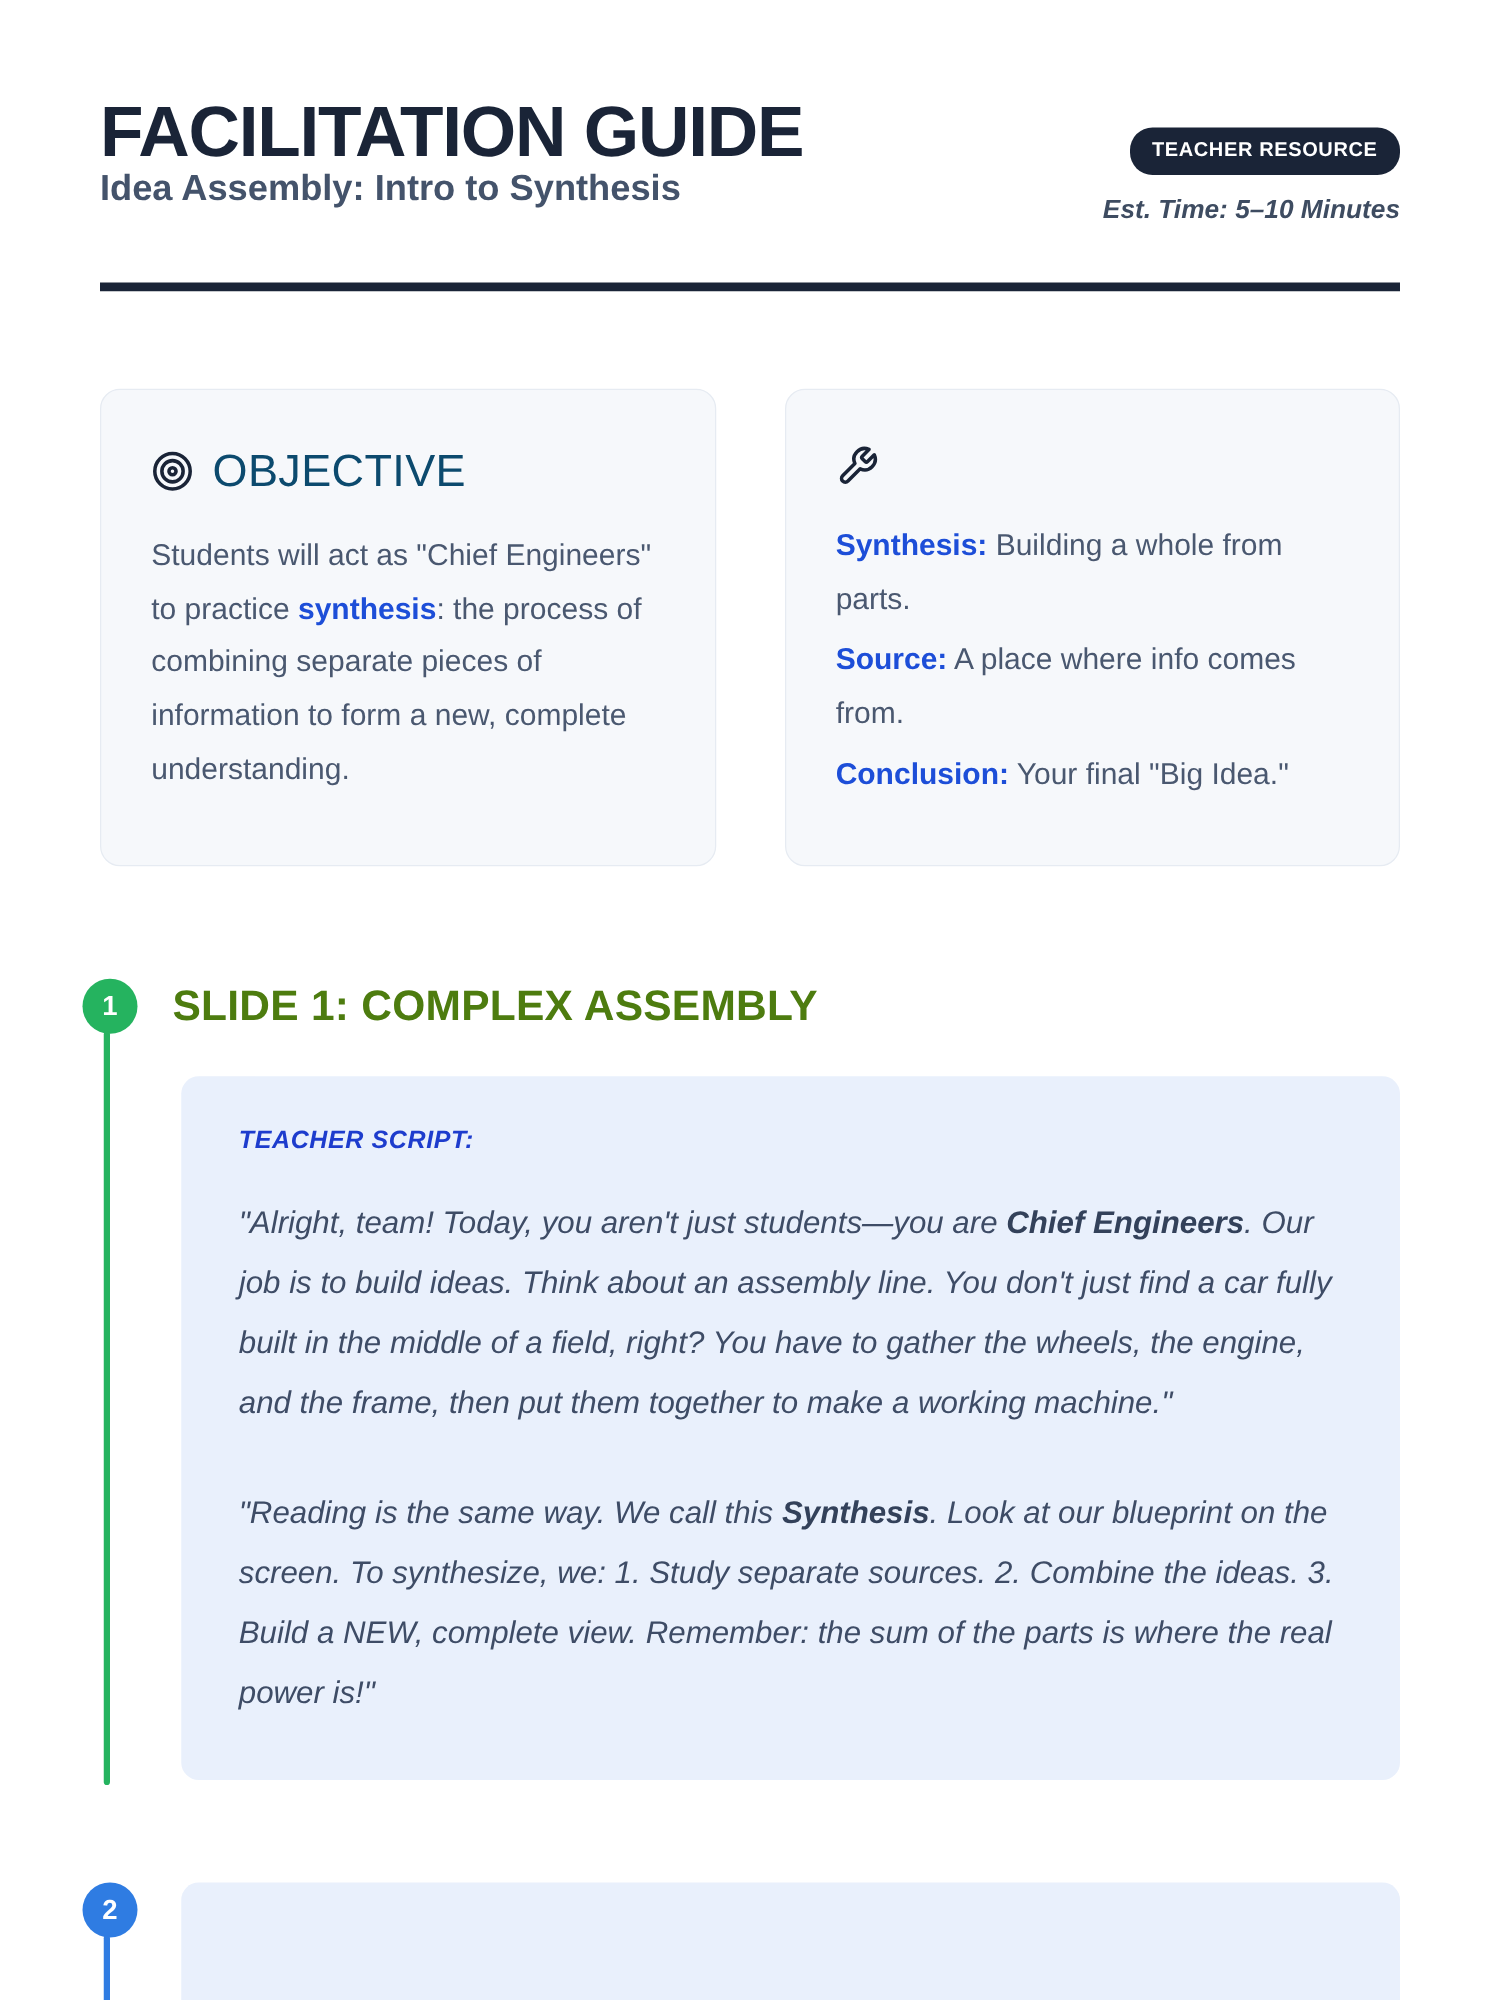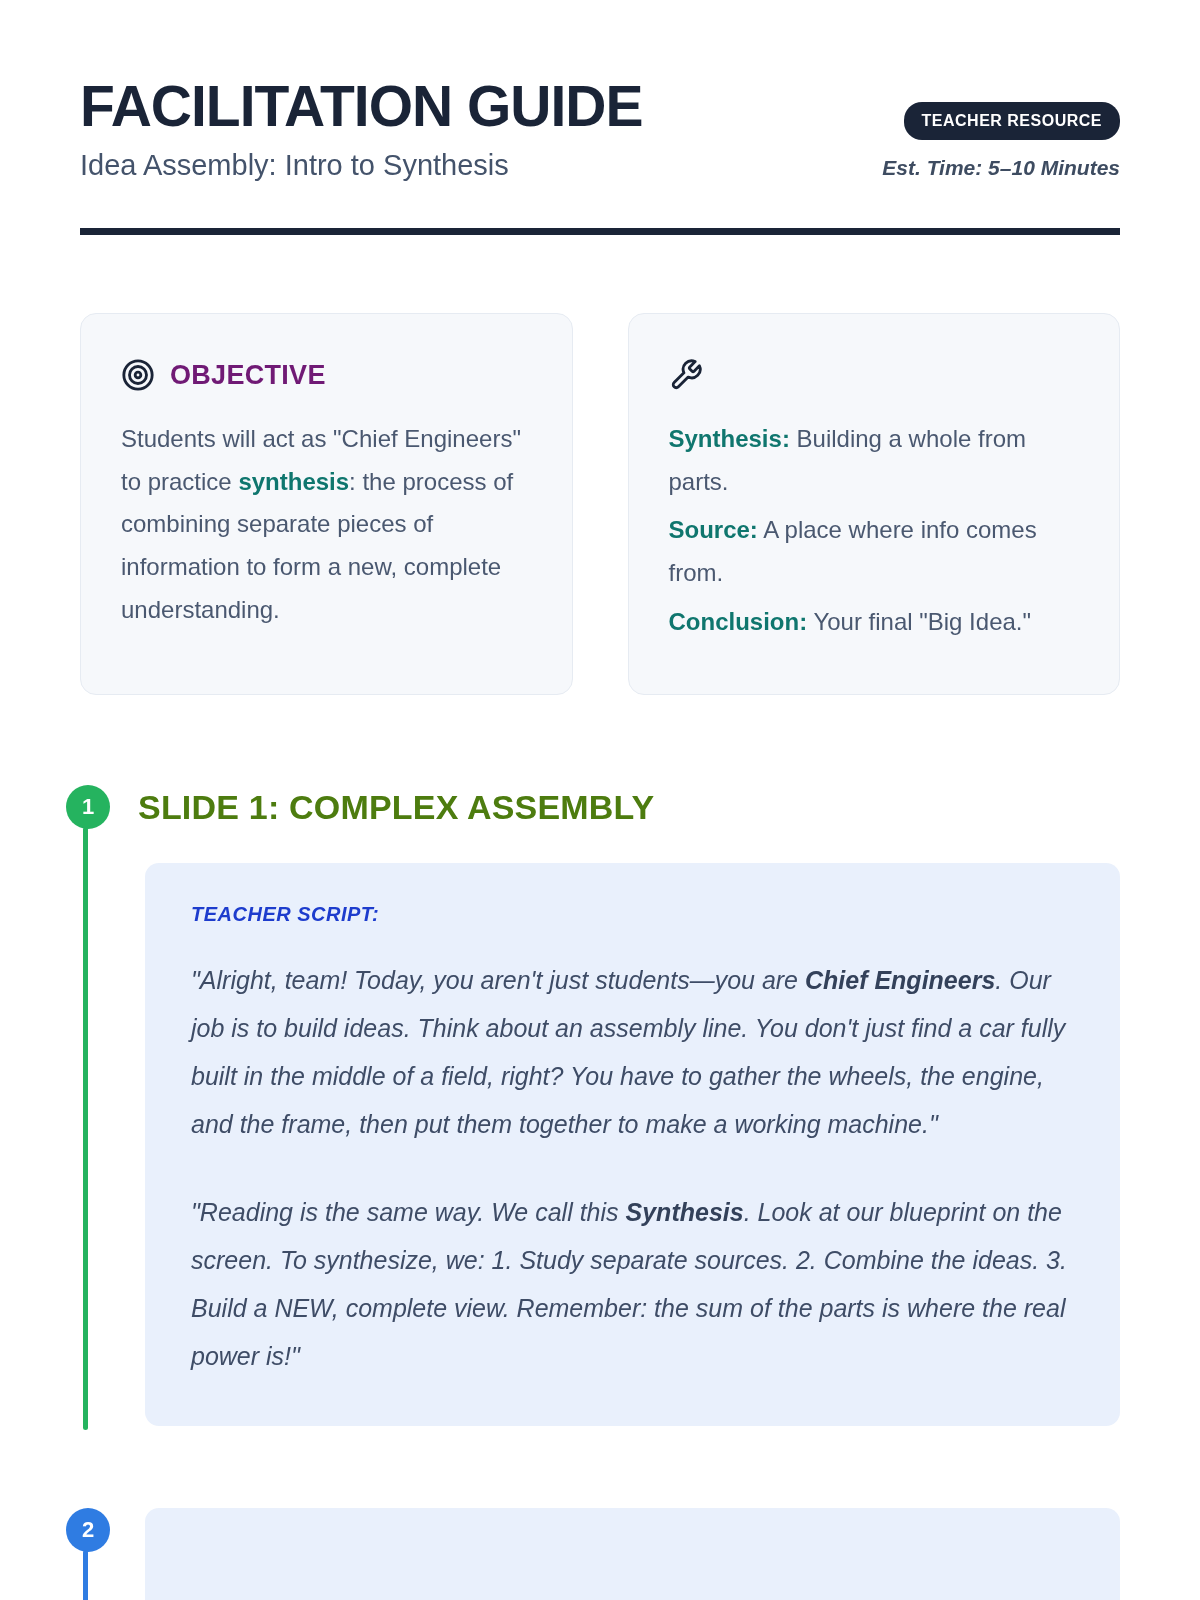--- a/index.html
+++ b/index.html
@@ -21,23 +21,22 @@
   
   .header { display: flex; justify-content: space-between; align-items: flex-start; }
   .page-title {
     font-size: 57px;
     font-weight: 900;
     letter-spacing: -1px;
     color: #1a2437;
     line-height: 1.0;
   }
   .page-subtitle {
-    margin-top: 14px;
     font-size: 29px;
-    font-weight: 400;
+    font-weight: 700;
     color: #44536b;
   }
   .header-right { display: flex; flex-direction: column; align-items: flex-end; margin-top: 24px; }
   .resource-badge {
     background: #1a2437;
     color: #ffffff;
     font-size: 16px;
     font-weight: 700;
     letter-spacing: 0.5px;
     padding: 10px 18px;
@@ -66,31 +65,31 @@
   }
   .info-card {
     background: #f6f8fb;
     border: 1px solid #e6ebf2;
     border-radius: 16px;
     padding: 44px 40px;
   }
   .card-title-row { display: flex; align-items: center; gap: 15px; margin-bottom: 26px; }
   .card-icon { width: 34px; height: 34px; flex: 0 0 auto; display: block; }
   .card-title {
-    font-size: 27px;
-    font-weight: 700;
+    font-size: 36px;
+    font-weight: 400;
     letter-spacing: 0.3px;
-    color: #701a75;
+    color: #0c4a6e;
   }
   .card-body {
     font-size: 24px;
     line-height: 1.78;
     color: #4a5870;
   }
-  .card-body b, .vocab-term { font-weight: 700; color: #0f766e; }
+  .card-body b, .vocab-term { font-weight: 700; color: #1d4ed8; }
   .vocab-item { margin-bottom: 6px; }
 
   
   .slide-section { position: relative; }
   .slide-section.one { margin-top: 90px; }
   .slide-section.two { margin-top: 82px; }
   .step-badge {
     position: absolute;
     left: -14px;
     top: 0;

